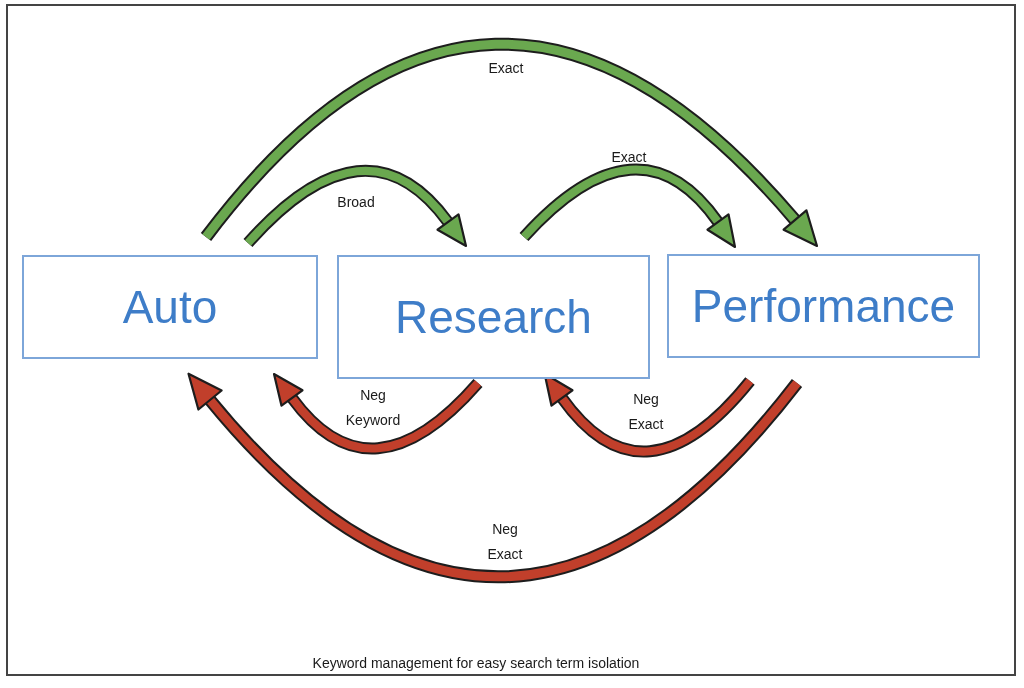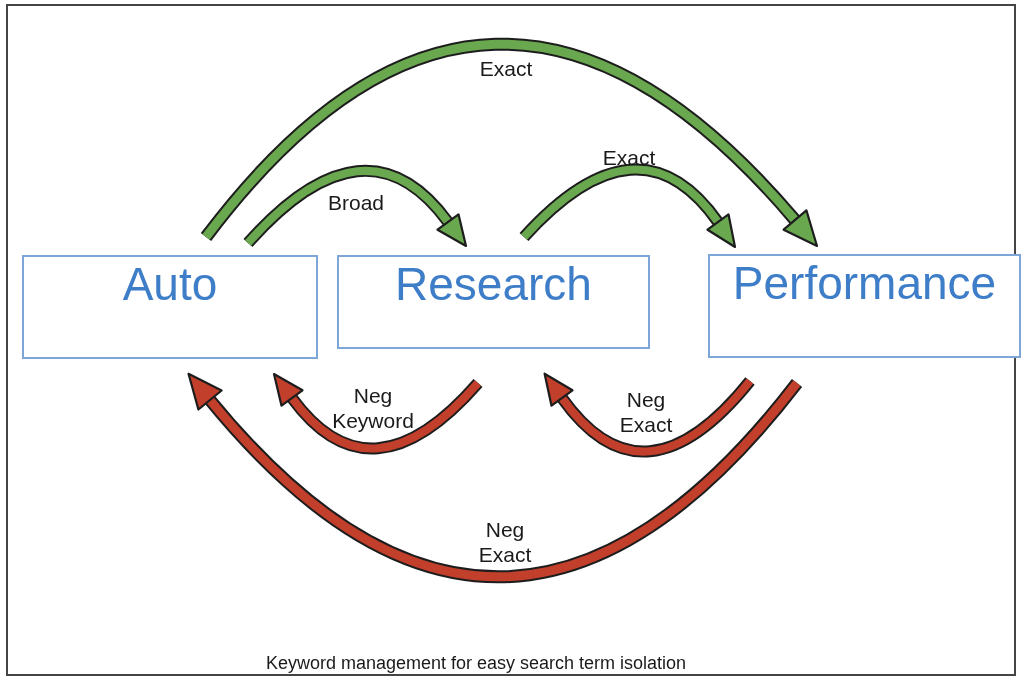--- a/index.html
+++ b/index.html
@@ -28,35 +28,35 @@
   .wbig-f{stroke-width:9px;}
   .wsm-o{stroke-width:12px;}
   .wsm-f{stroke-width:8.2px;}
   
   .hg{fill:var(--positive-green);stroke:var(--outline);stroke-width:2.2;stroke-linejoin:round;}
   .hr{fill:var(--negative-red);stroke:var(--outline);stroke-width:2.2;stroke-linejoin:round;}
   
   .node{
     position:absolute;box-sizing:border-box;border:2px solid var(--box-border);
     background:#ffffff;color:var(--box-text);
-    display:flex;justify-content:center;
+    display:flex;align-items:center;justify-content:center;
     font-size:46px;letter-spacing:0px;
   }
   .node-auto{left:22px;top:255px;width:296px;height:104px;}
-  .node-research{left:337px;top:255px;width:313px;height:94px;}
-  .node-performance{left:667px;top:254px;width:313px;height:104px;margin-left:41px;}
+  .node-research{left:337px;top:255px;width:313px;height:124px;}
+  .node-performance{left:667px;top:254px;width:313px;height:104px;}
   
   .label{
     position:absolute;transform:translate(-50%,-50%);
-    text-align:center;font-size:21px;line-height:25px;color:var(--text);white-space:nowrap;
+    text-align:center;font-size:14px;line-height:25px;color:var(--text);white-space:nowrap;
   }
   .label span{display:block;}
   .caption{
     position:absolute;left:476px;top:663px;transform:translate(-50%,-50%);
-    font-size:18px;color:var(--text);white-space:nowrap;
+    font-size:14px;color:var(--text);white-space:nowrap;
   }
 </style>
 </head>
 <body>
 
 <div class="canvas">
 
   <div class="frame"></div>
 
   <svg class="arrows" viewBox="0 0 1024 688" xmlns="http://www.w3.org/2000/svg">

